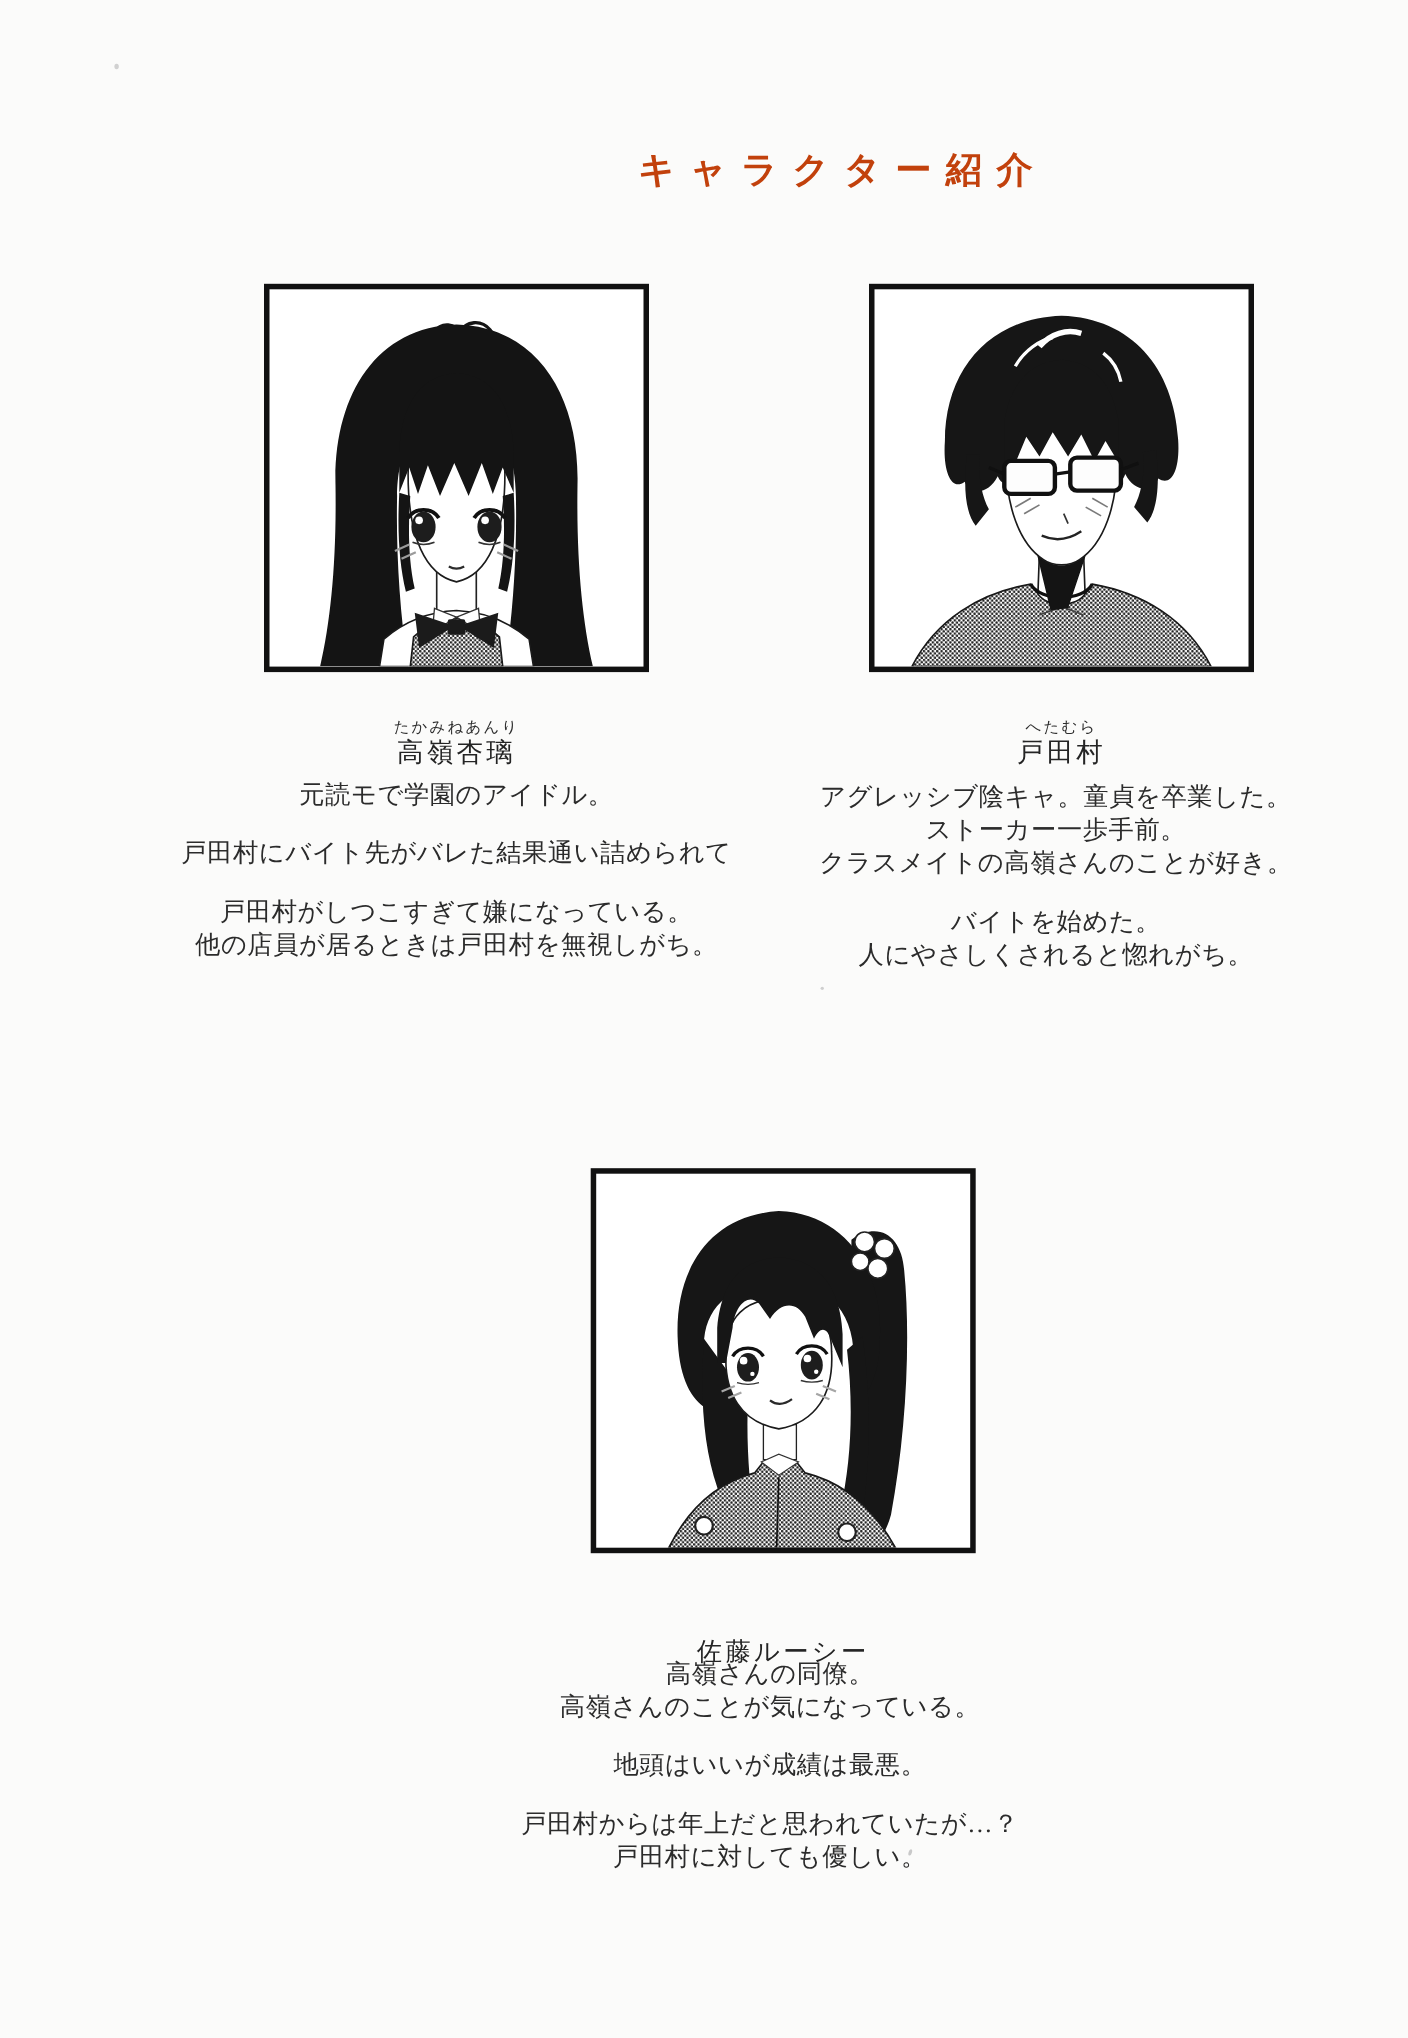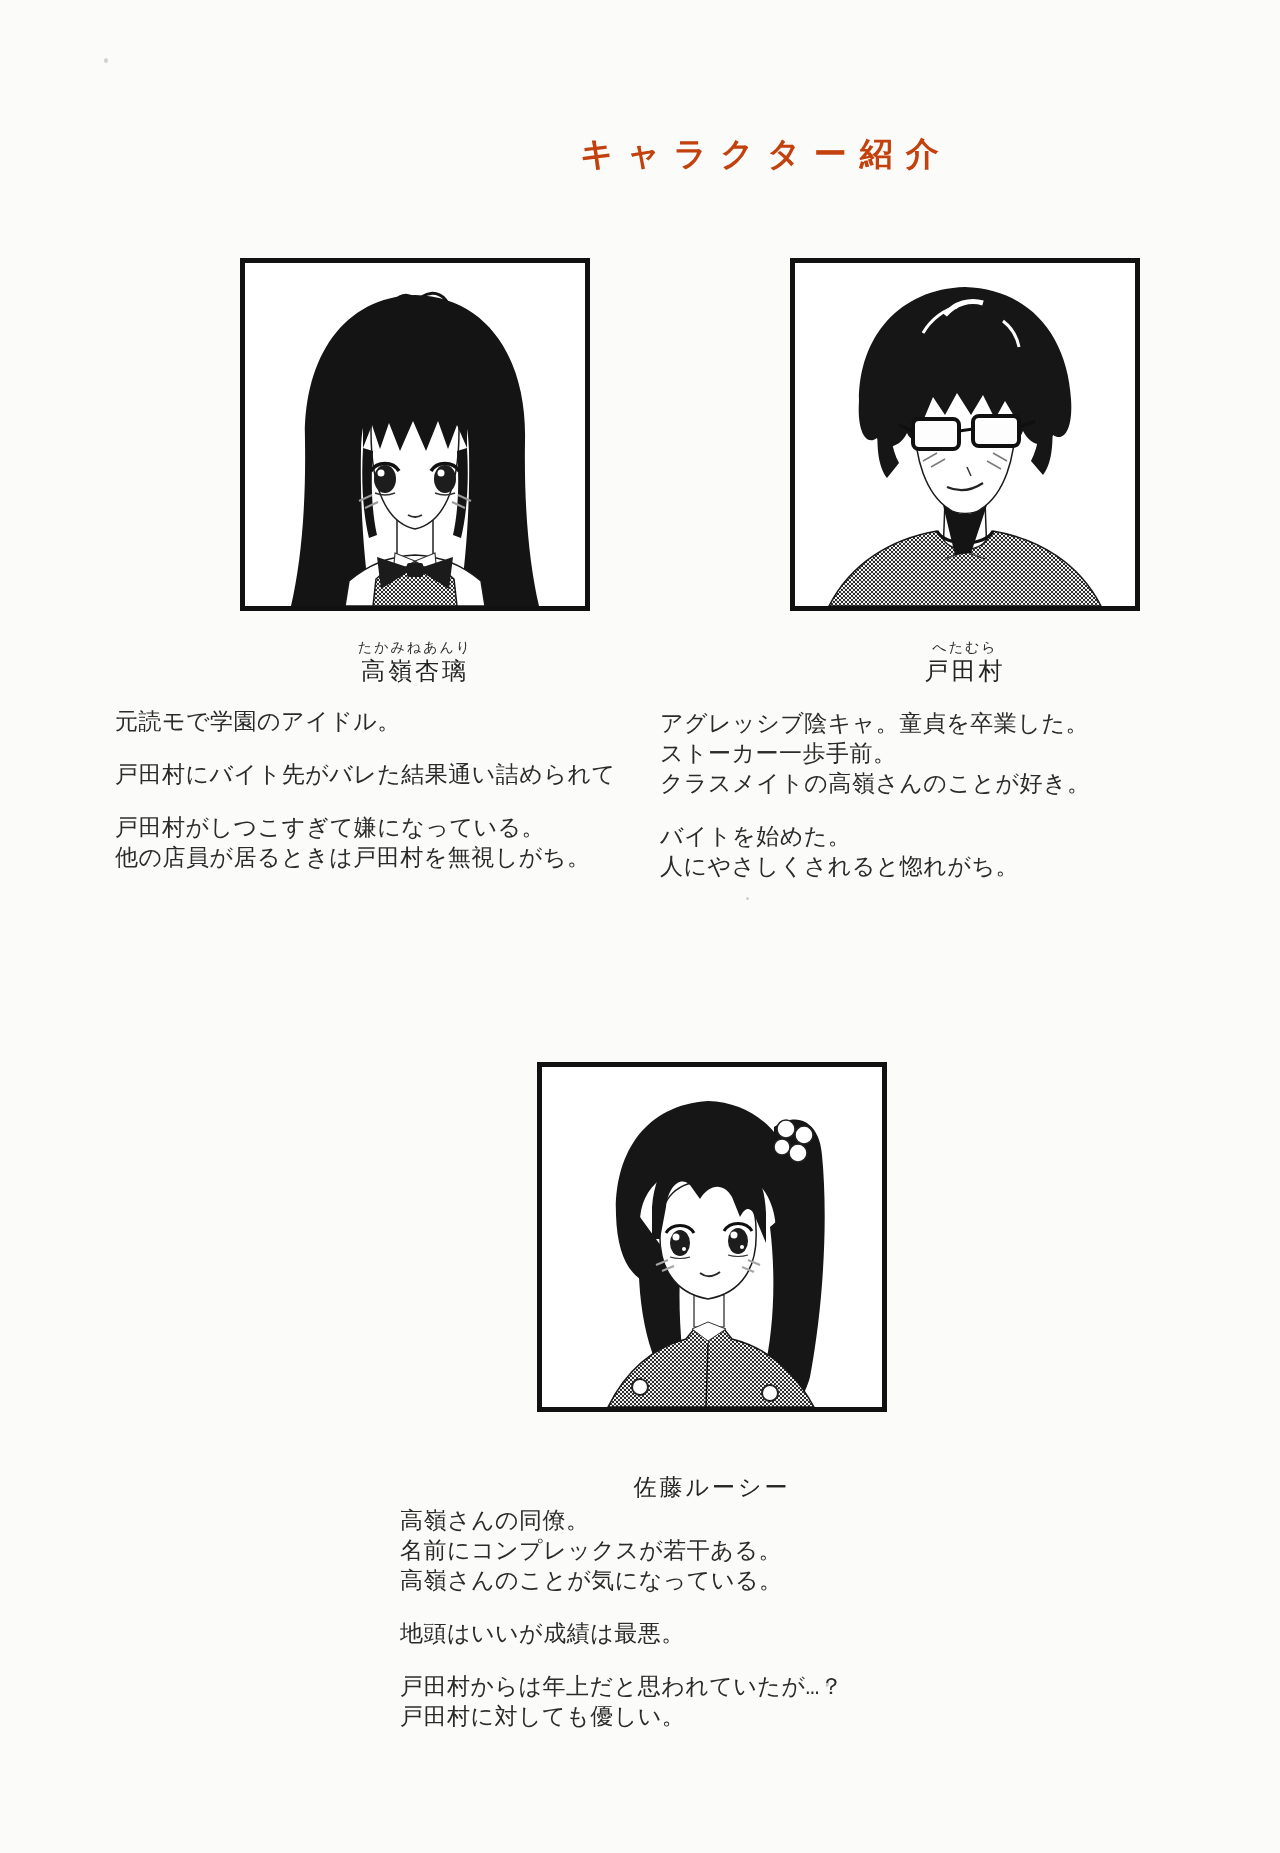--- a/index.html
+++ b/index.html
@@ -24,40 +24,40 @@
     width:340px;height:343px;
     border:5px solid #111;
     background:#fff;
     overflow:hidden;
   }
   .portrait-box svg{display:block;width:100%;height:100%;}
   .name-block{
     position:absolute;
     width:350px;
     text-align:center;
+    margin-top:14px;
   }
   .furigana{
     font-size:14px;
     letter-spacing:2px;
     line-height:16px;
     color:#2e2e2e;
   }
   .kanji{
     font-size:24px;
     letter-spacing:3px;
     line-height:27px;
     margin-top:2px;
     color:#242424;
   }
   .desc{
     position:absolute;
     width:600px;
-    text-align:left;
+    text-align:center;
     color:#2b2b2b;
-    font-family:Liberation Mono, monospace;
   }
   .desc .line{
     font-size:23px;
     line-height:30px;
     min-height:30px;
     letter-spacing:0.5px;
     white-space:nowrap;
   }
   .desc .line.gap{
     min-height:23px;
@@ -280,21 +280,20 @@
       <path d="M158,206 Q167,213 178,205" stroke="#2a2a2a" stroke-width="2" fill="none"></path>
     </svg>
   </div>
 
   <div class="name-block" style="left:537px;top:1472px;">
     <div class="kanji" style="font-size:23px;">佐藤ルーシー</div>
   </div>
 
   <div class="desc" style="left:400px;top:1507px;">
     <div class="line">高嶺さんの同僚。</div>
-    <div class="line">名前にコンプレックスが若干ある。</div>
     <div class="line">高嶺さんのことが気になっている。</div>
     <div class="line gap"></div>
     <div class="line">地頭はいいが成績は最悪。</div>
     <div class="line gap"></div>
     <div class="line">戸田村からは年上だと思われていたが…？</div>
     <div class="line">戸田村に対しても優しい。</div>
   </div>
 
 </div>
 

